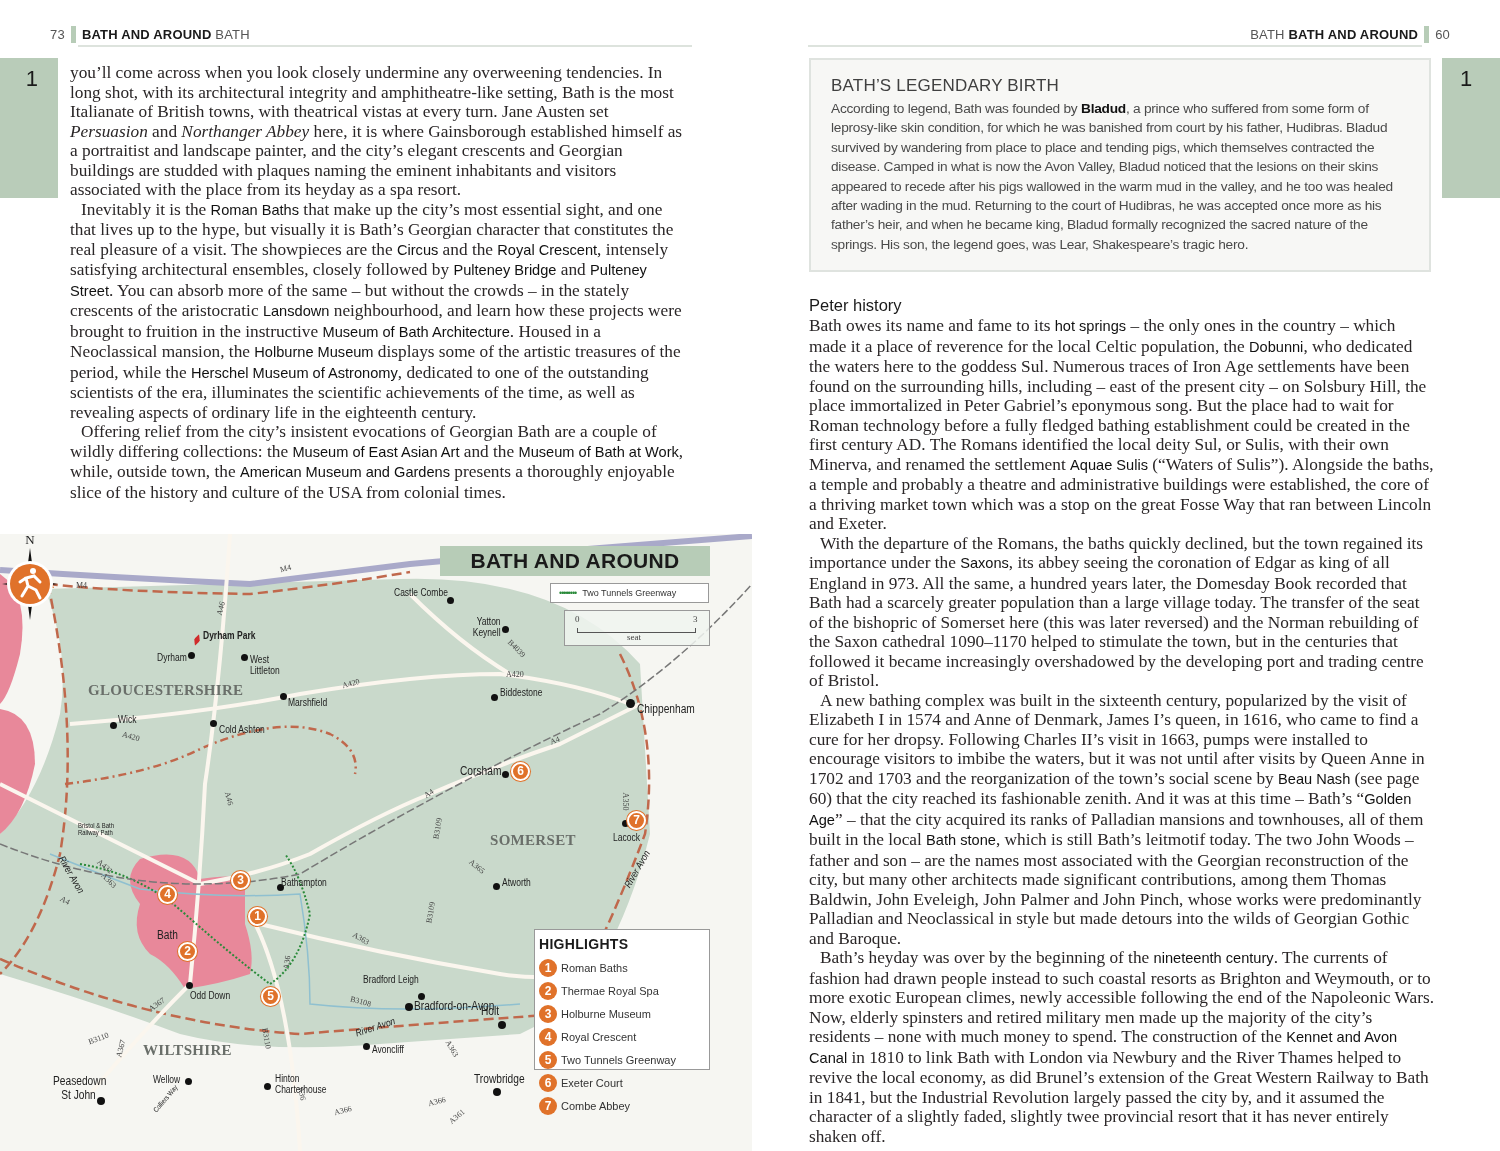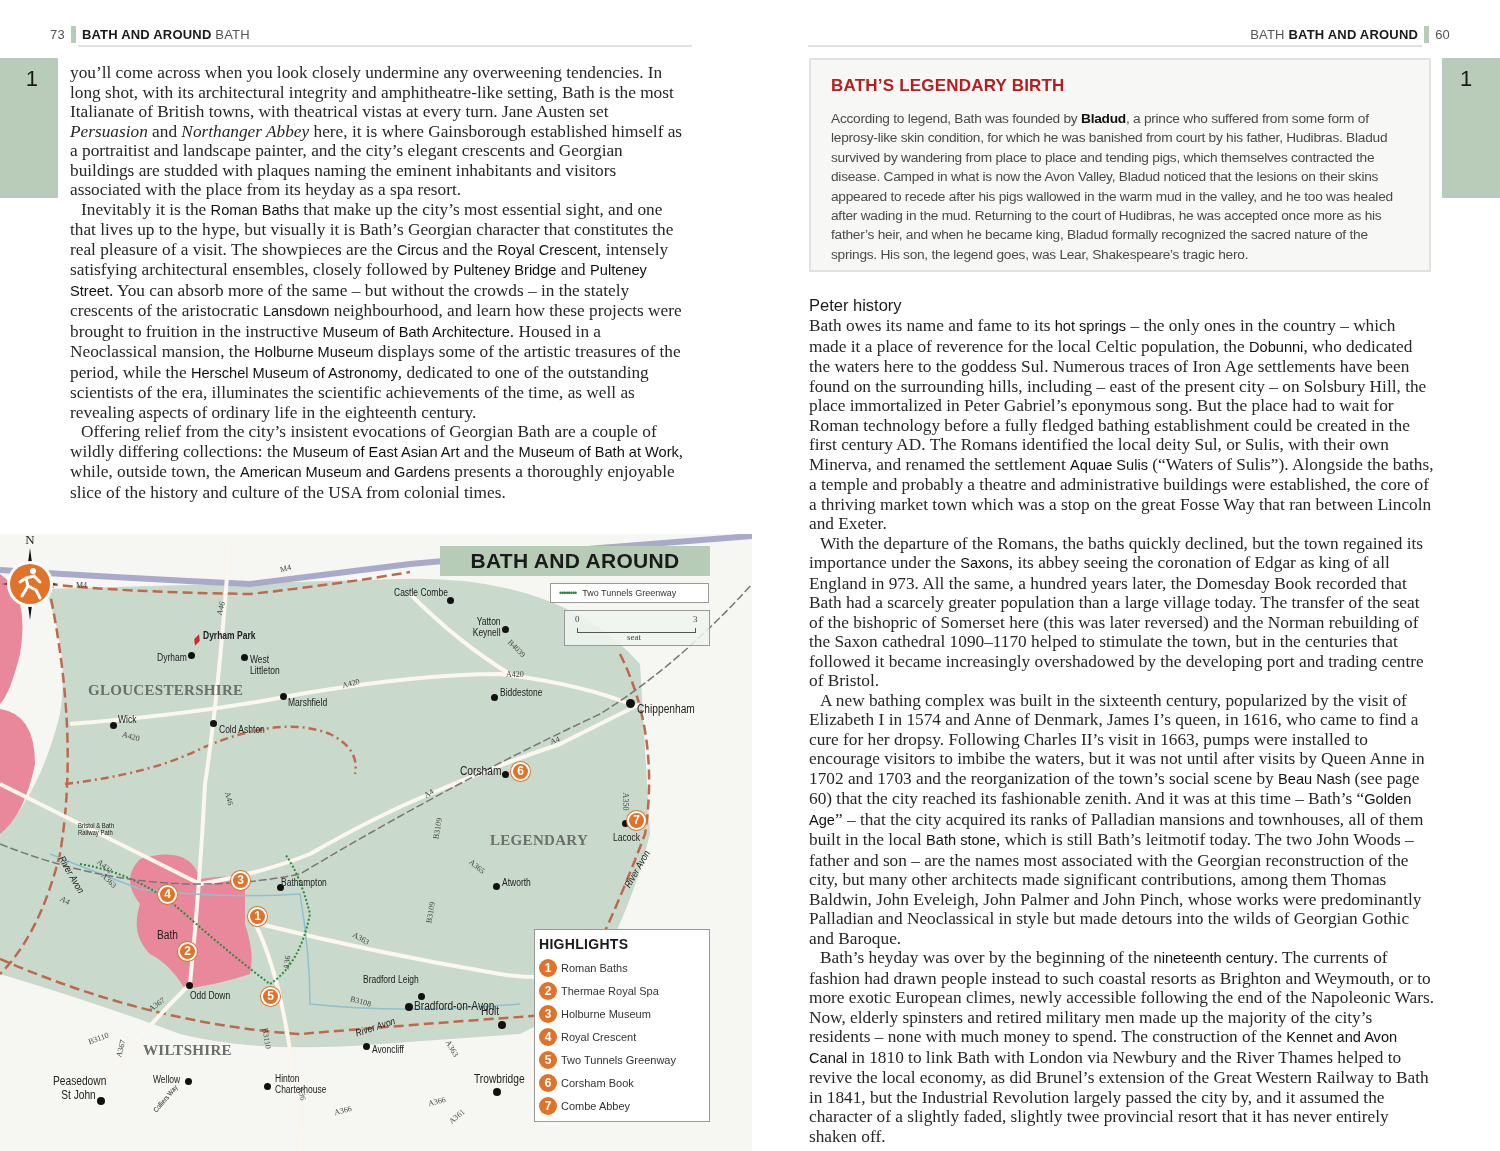--- a/index.html
+++ b/index.html
@@ -21,21 +21,21 @@
 
   .body-text { position: absolute; font-size: 17.3px; line-height: 19.5px; color: #2a2627; }
   .body-text p { text-indent: 0; }
   .body-text p + p { text-indent: 11px; }
   .body-text .kw { font-family: "Liberation Sans", sans-serif; font-size: 14.6px; color: #111; }
   .body-text i { font-style: italic; }
   .col-left { left: 70px; top: 63px; width: 620px; }
   .col-right { left: 809px; top: 316px; width: 625px; }
 
   .box { position: absolute; left: 809px; top: 58px; width: 622px; height: 214px; background: #f7f7f5; border: 2px solid #dfe3df; padding: 16px 20px 0 20px; font-family: "Liberation Sans", sans-serif; }
-  .box h3 { font-size: 17px; font-weight: 700; color: #b91c1c; margin-bottom: 13px; letter-spacing: 0.2px; }
+  .box h3 { font-size: 17px; font-weight: 400; color: #404040; margin-bottom: 3px; letter-spacing: 0.2px; }
   .box p { font-size: 13.7px; line-height: 19.4px; color: #4a4a4a; letter-spacing: -0.25px; }
   .box p b { color: #111; }
 
   .subhead { position: absolute; left: 809px; top: 296px; font-family: "Liberation Sans", sans-serif; font-size: 16.5px; color: #1a1a1a; }
 
   .map { position: absolute; left: 0; top: 534px; width: 752px; height: 617px; overflow: hidden; }
   .map svg { position: absolute; left: 0; top: 0; }
   .map-title { position: absolute; left: 440px; top: 12px; width: 270px; height: 30px; background: #b7ccb7; font-family: "Liberation Sans", sans-serif; font-weight: 700; font-size: 21px; color: #1a1a1a; text-align: center; line-height: 30px; letter-spacing: 0.3px; }
   .legend-key { position: absolute; left: 550px; top: 49px; width: 159px; height: 20px; background: #fff; border: 1px solid #999; font-family: "Liberation Sans", sans-serif; font-size: 9px; line-height: 18px; padding-left: 8px; color: #333; }
   .legend-key .dots { color: #2a8a3a; letter-spacing: -1px; margin-right: 6px; }
@@ -46,21 +46,21 @@
   .scale .unit { position: absolute; left: 62px; top: 21px; }
 
   .place { position: absolute; font-family: "Liberation Sans", sans-serif; font-size: 10px; color: #222; white-space: nowrap; transform: scaleX(0.85); transform-origin: left top; }
   .place.big { font-size: 12px; }
   .place.bold { font-weight: 700; }
   .county { position: absolute; font-family: "Liberation Serif", serif; font-size: 15px; color: #6a6f6a; letter-spacing: 0.3px; font-weight: 700; }
   .road { position: absolute; font-family: "Liberation Serif", serif; font-size: 8px; color: #444; white-space: nowrap; }
   .dot { position: absolute; width: 7px; height: 7px; border-radius: 50%; background: #111; }
   .marker { position: absolute; width: 19px; height: 19px; border-radius: 50%; background: #e0722a; border: 2px solid #fff; color: #fff; font-family: "Liberation Sans", sans-serif; font-weight: 700; font-size: 12px; line-height: 15px; text-align: center; box-shadow: 0 0 0 1px #e0722a; }
 
-  .highlights { position: absolute; left: 534px; top: 395px; width: 176px; height: 193px; background: #fff; border: 1px solid #999; padding: 6px 0 0 4px; font-family: "Liberation Sans", sans-serif; }
+  .highlights { position: absolute; left: 534px; top: 395px; width: 176px; height: 141px; background: #fff; border: 1px solid #999; padding: 6px 0 0 4px; font-family: "Liberation Sans", sans-serif; }
   .highlights h4 { font-size: 14px; font-weight: 700; color: #1a1a1a; margin-bottom: 4px; letter-spacing: 0.3px; }
   .hl-item { display: flex; align-items: center; height: 23px; font-size: 11px; color: #333; }
   .hl-num { width: 18px; height: 18px; border-radius: 50%; background: #e0722a; color: #fff; font-weight: 700; font-size: 12px; text-align: center; line-height: 18px; margin-right: 4px; flex: none; }
 
   .compass { position: absolute; left: 60px; top: 398px; width: 60px; height: 90px; }
 </style>
 </head>
 <body>
 
 <div class="running-head rh-left">
@@ -113,21 +113,21 @@
   <div class="map-title">BATH AND AROUND</div>
   <div class="legend-key"><span class="dots">••••••••</span><span>Two Tunnels Greenway</span></div>
   <div class="scale">
     <span class="s0">0</span>
     <span class="s3">3</span>
     <div class="bar"></div>
     <span class="unit">seat</span>
   </div>
 
   <div class="county" style="left:88px;top:148px;">GLOUCESTERSHIRE</div>
-  <div class="county" style="left:490px;top:298px;">LEGENDARY</div>
+  <div class="county" style="left:490px;top:298px;">SOMERSET</div>
   <div class="county" style="left:143px;top:508px;">WILTSHIRE</div>
 
   <div style="position:absolute;left:42px;top:42px;width:0;height:0;border-left:6px solid transparent;border-right:6px solid transparent;border-bottom:12px solid #e0722a;"></div>
   <div class="place" style="left:40px;top:62px;transform:rotate(-90deg) scaleX(0.85);transform-origin:left top;">Bristol</div>
   <div style="position:absolute;left:194px;top:100px;width:6px;height:12px;background:#d02b2b;transform:rotate(20deg);clip-path:polygon(50% 0,100% 50%,50% 100%,0 50%);"></div>
   <div class="place bold" style="left:203px;top:96px;">Dyrham Park</div>
   <div class="dot" style="left:188px;top:118px;"></div>
   <div class="place" style="left:157px;top:118px;">Dyrham</div>
   <div class="dot" style="left:241px;top:120px;"></div>
   <div class="place" style="left:250px;top:120px;width:40px;white-space:normal;">West Littleton</div>
@@ -245,21 +245,21 @@
     <div class="hl-item">
         <span class="hl-num">4</span>
         <span>Royal Crescent</span>
       </div>
     <div class="hl-item">
         <span class="hl-num">5</span>
         <span>Two Tunnels Greenway</span>
       </div>
     <div class="hl-item">
         <span class="hl-num">6</span>
-        <span>Corsham Book</span>
+        <span>Exeter Court</span>
       </div>
     <div class="hl-item">
         <span class="hl-num">7</span>
         <span>Combe Abbey</span>
       </div>
   </div>
 </div>
 
 <div class="running-head rh-right">
   <span>BATH</span> <b>BATH AND AROUND</b><span class="rh-bar"></span><span>60</span>

